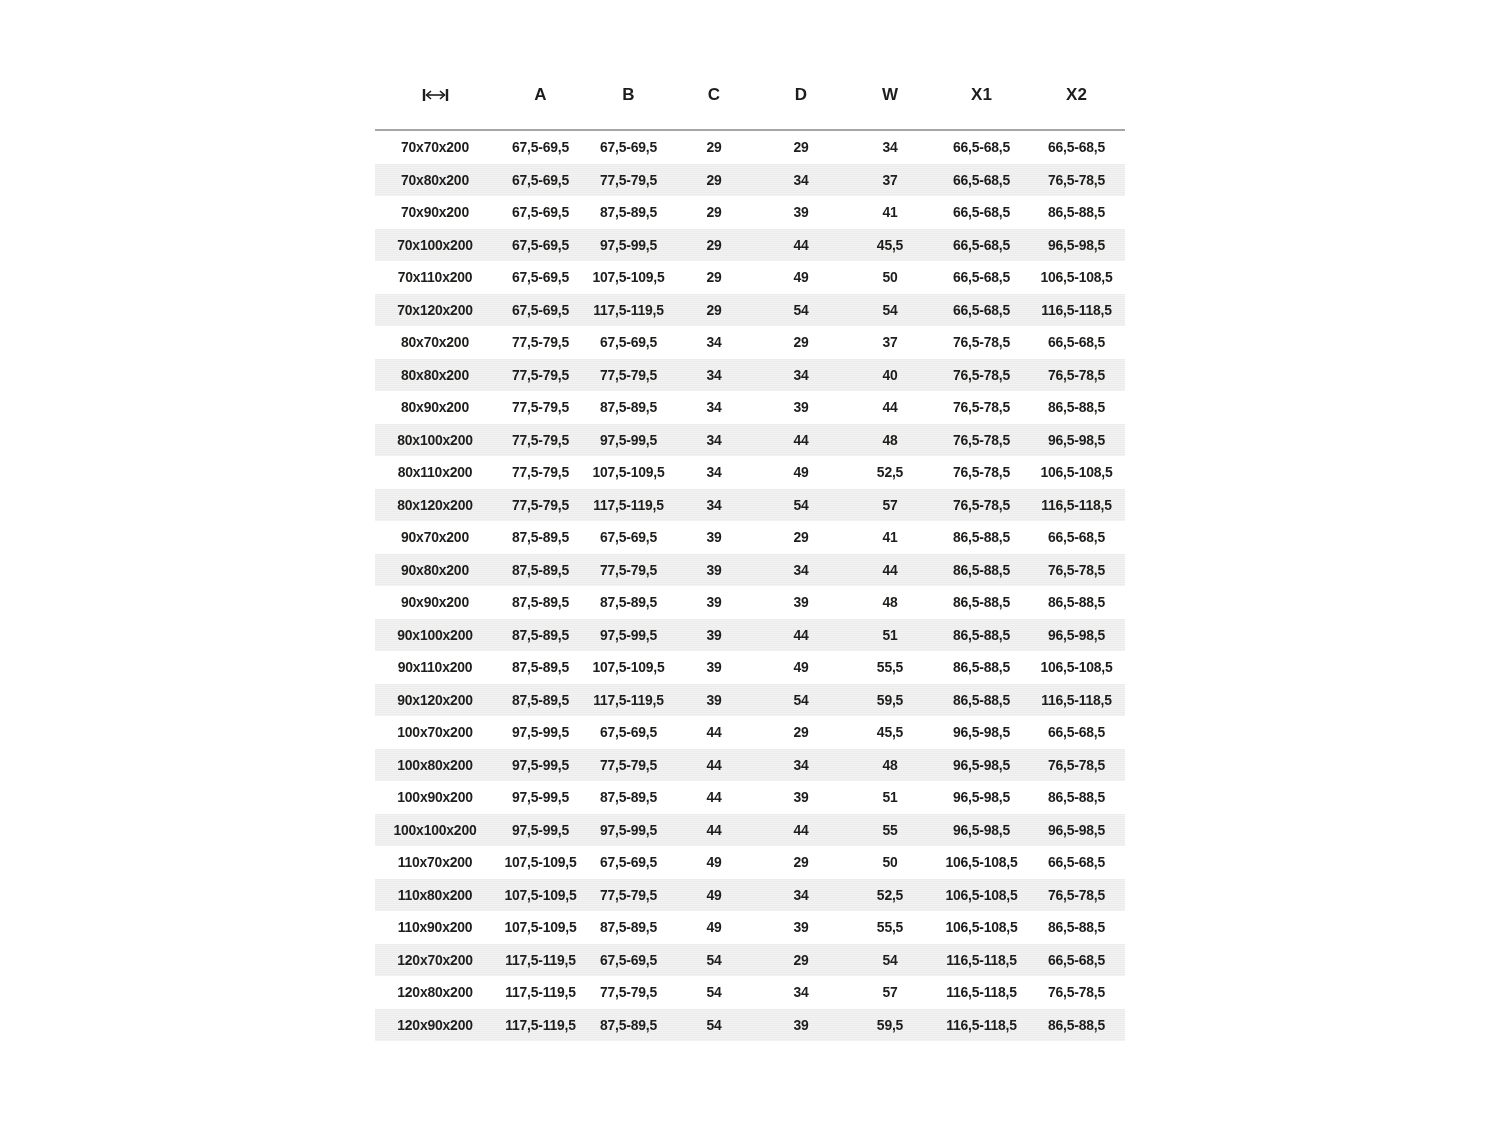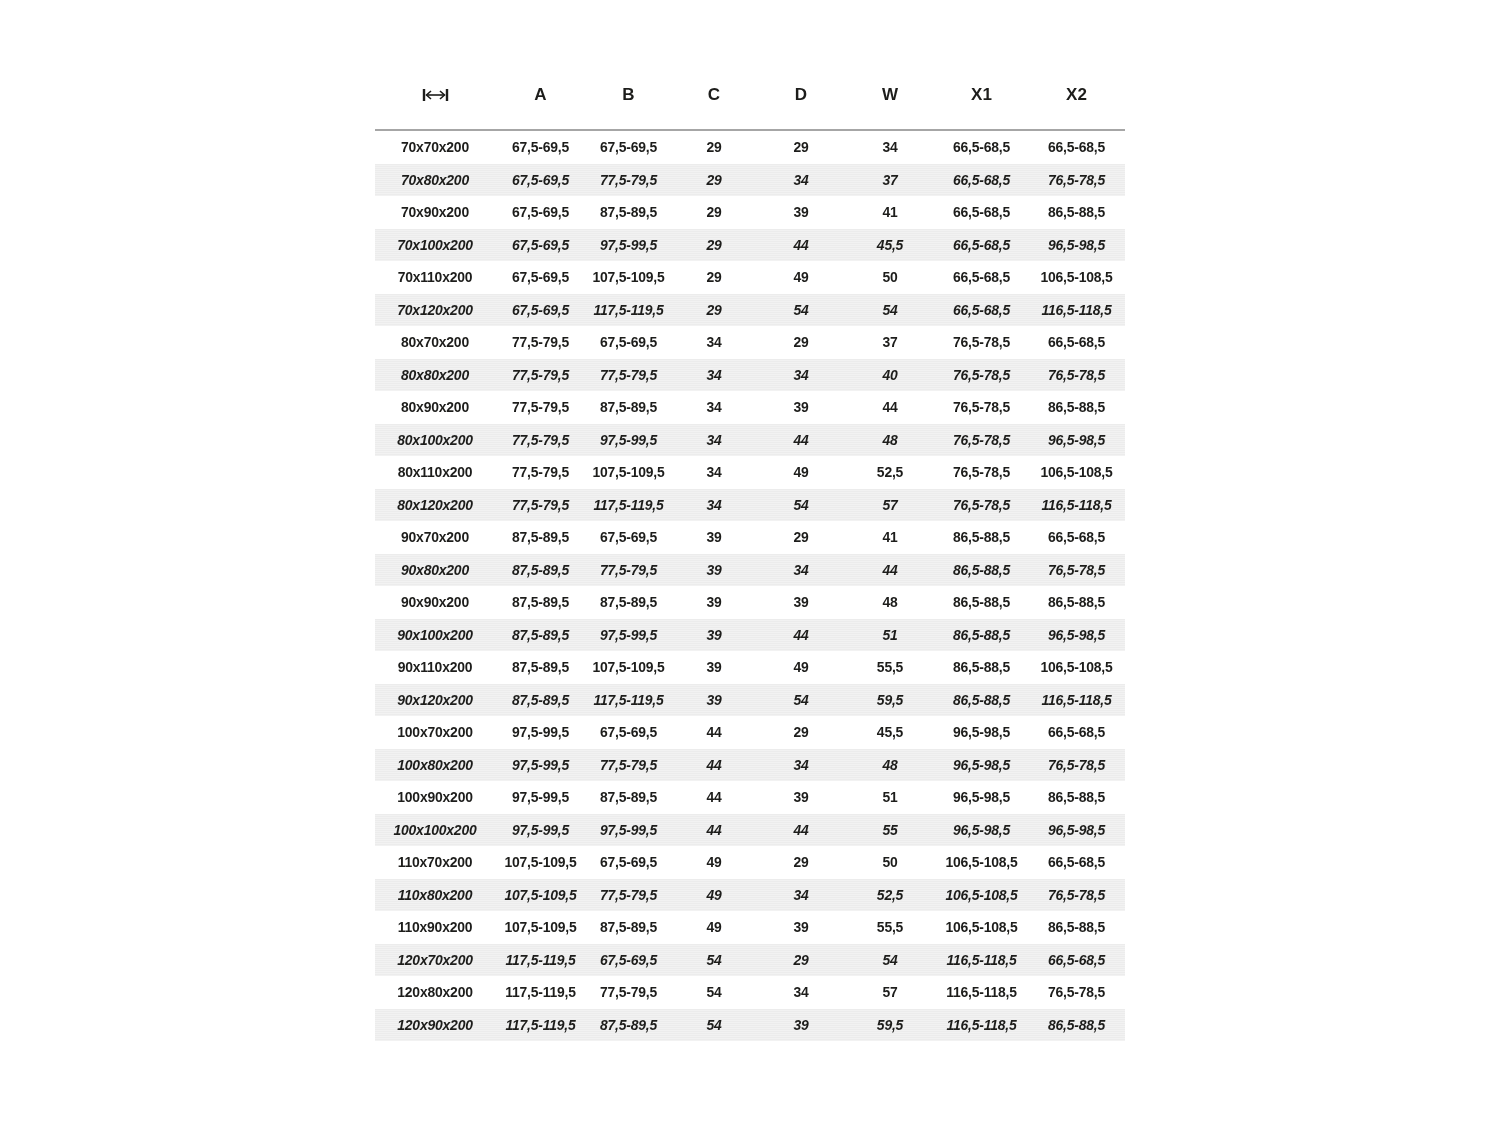--- a/index.html
+++ b/index.html
@@ -33,21 +33,20 @@
     font-size: 17px;
     letter-spacing: 0.2px;
   }
   .body-row {
     height: 32.5px;
   }
   .body-row.alt {
     background: repeating-linear-gradient(180deg,
       #ececec 0px, #ececec 1px,
       #f2f2f2 1px, #f2f2f2 2px);
-    font-style: italic;
   }
   .cell {
     text-align: center;
     font-size: 14.5px;
     letter-spacing: -0.2px;
     white-space: nowrap;
     transform: scaleX(0.96);
   }
   .icon-cell {
     display: flex;

